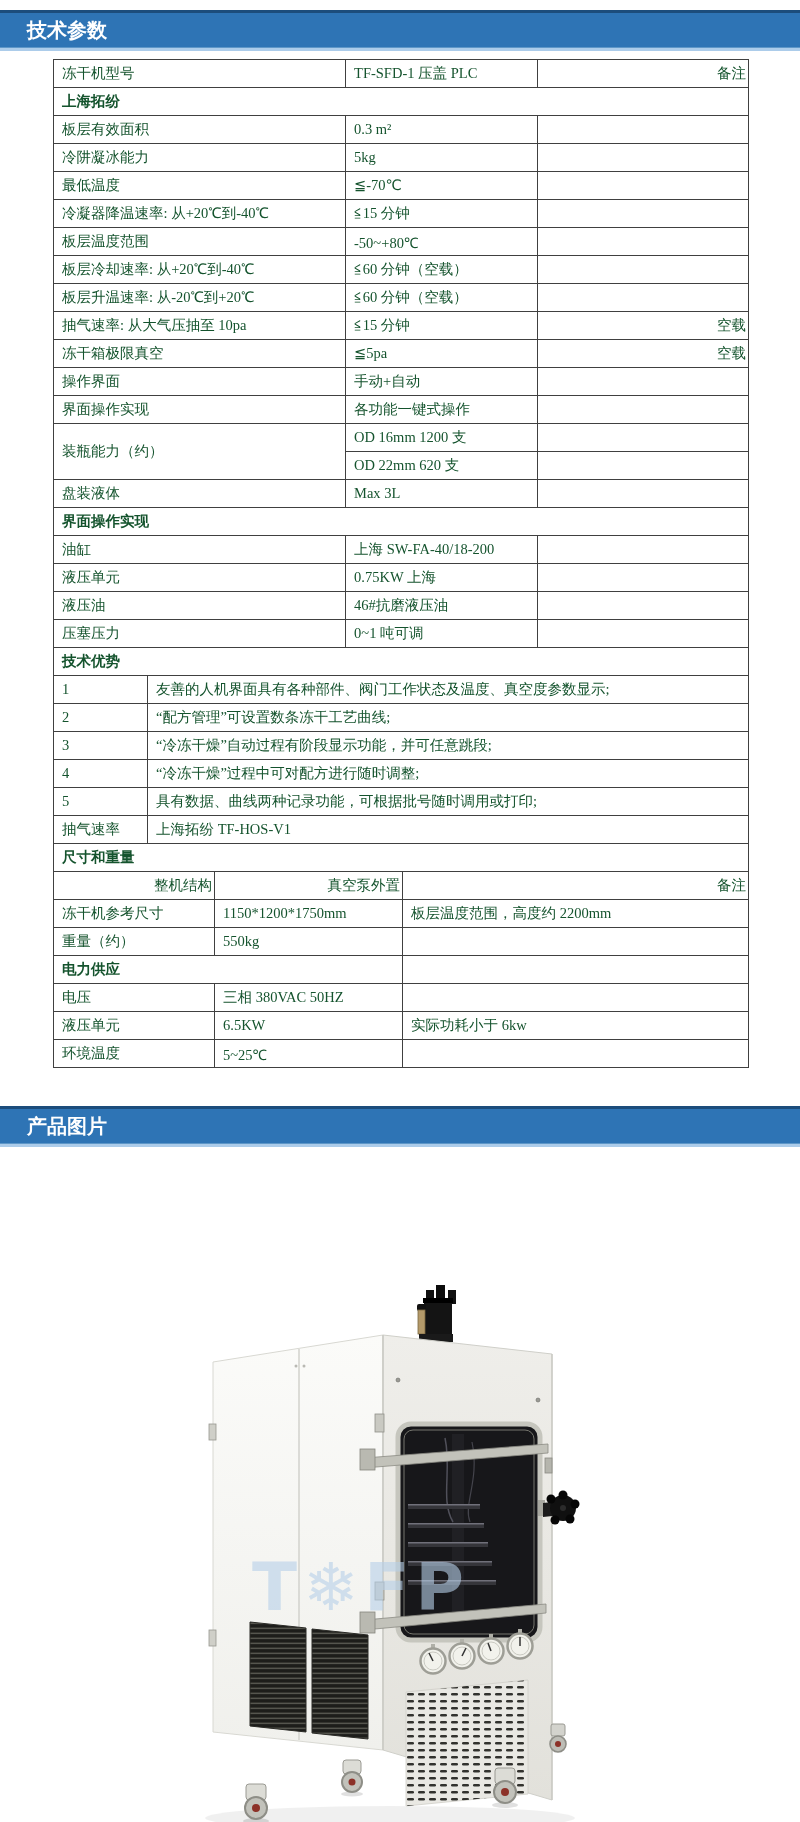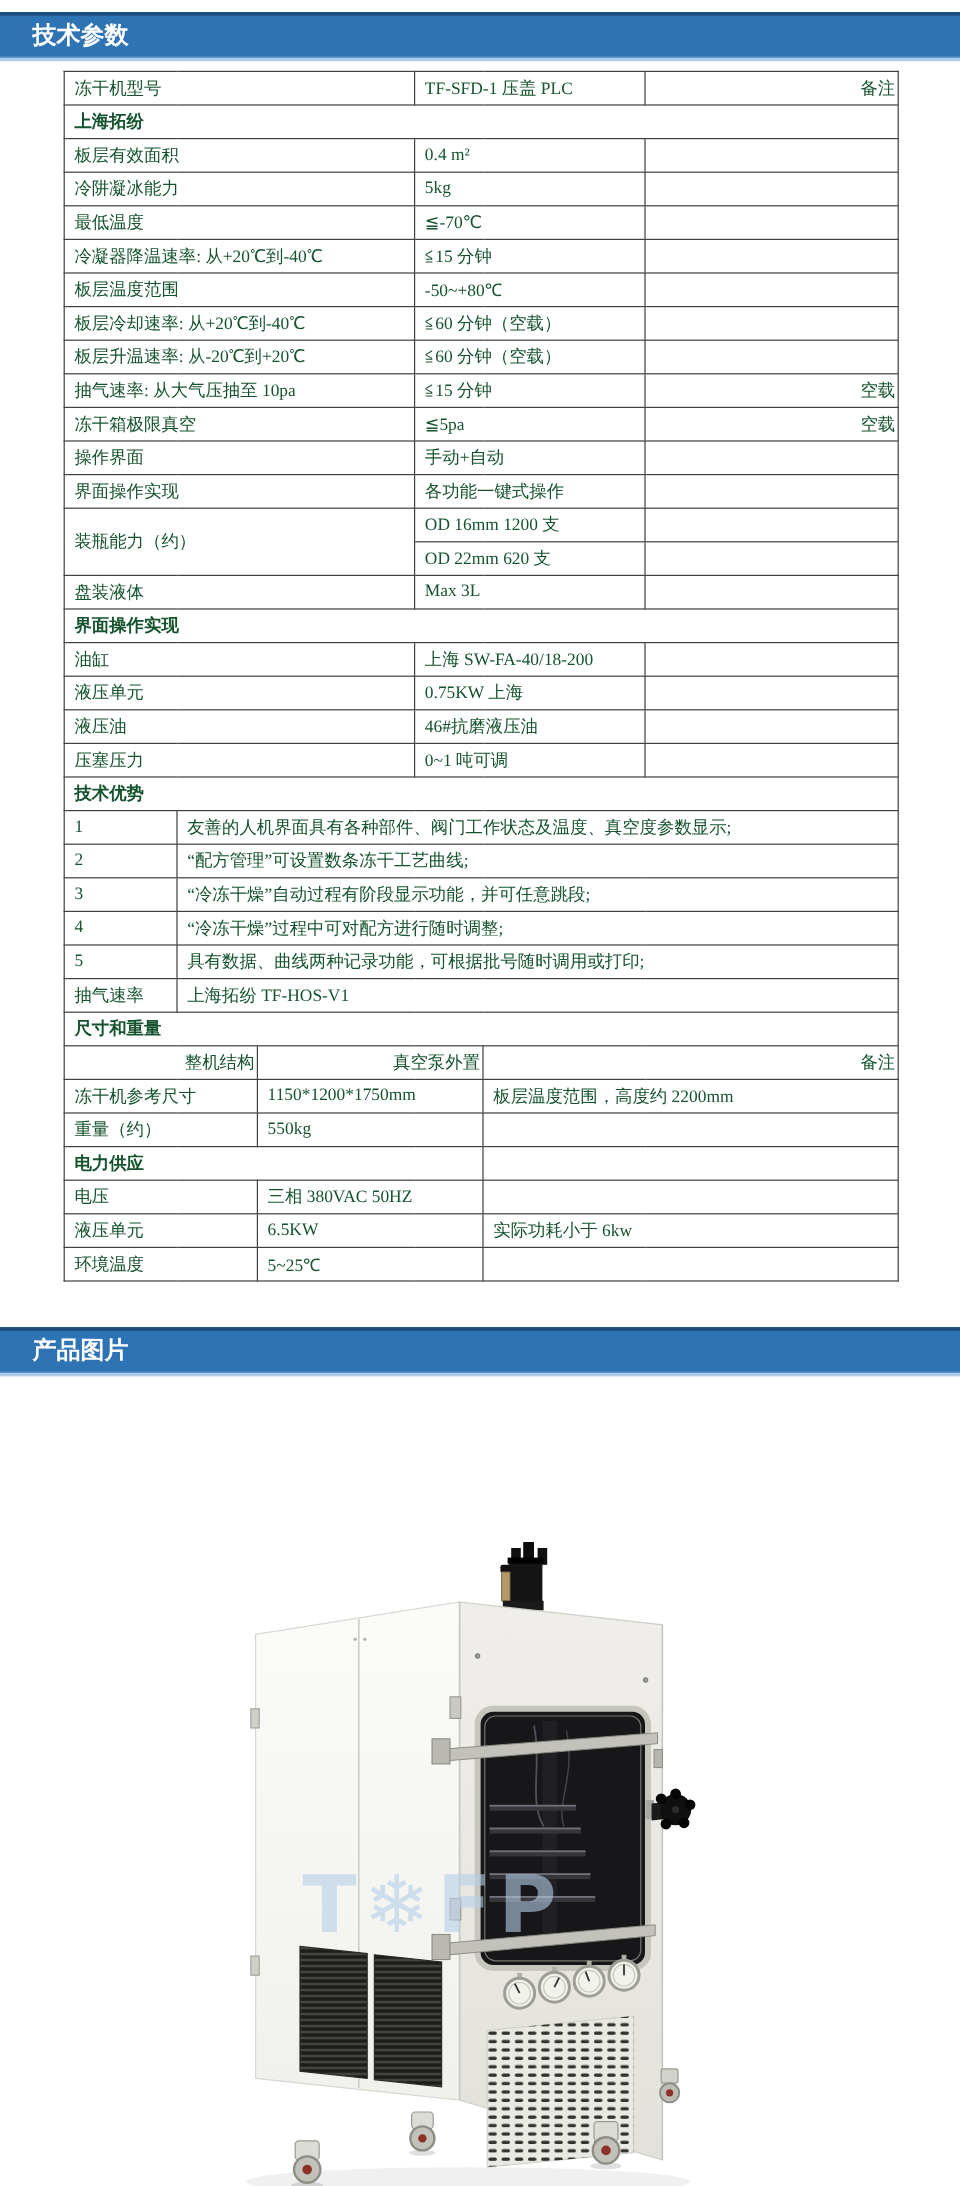--- a/index.html
+++ b/index.html
@@ -45,21 +45,21 @@
       <tr>
         <td colspan="3">冻干机型号</td>
         <td colspan="2">TF-SFD-1 压盖 PLC</td>
         <td class="c">备注</td>
       </tr>
       <tr>
         <td colspan="6" class="b">上海拓纷</td>
       </tr>
       <tr>
         <td colspan="3">板层有效面积</td>
-        <td colspan="2">0.4 m²</td>
+        <td colspan="2">0.3 m²</td>
         <td></td>
       </tr>
       <tr>
         <td colspan="3">冷阱凝冰能力</td>
         <td colspan="2">5kg</td>
         <td></td>
       </tr>
       <tr>
         <td colspan="3">最低温度</td>
         <td colspan="2">≦-70℃</td>

